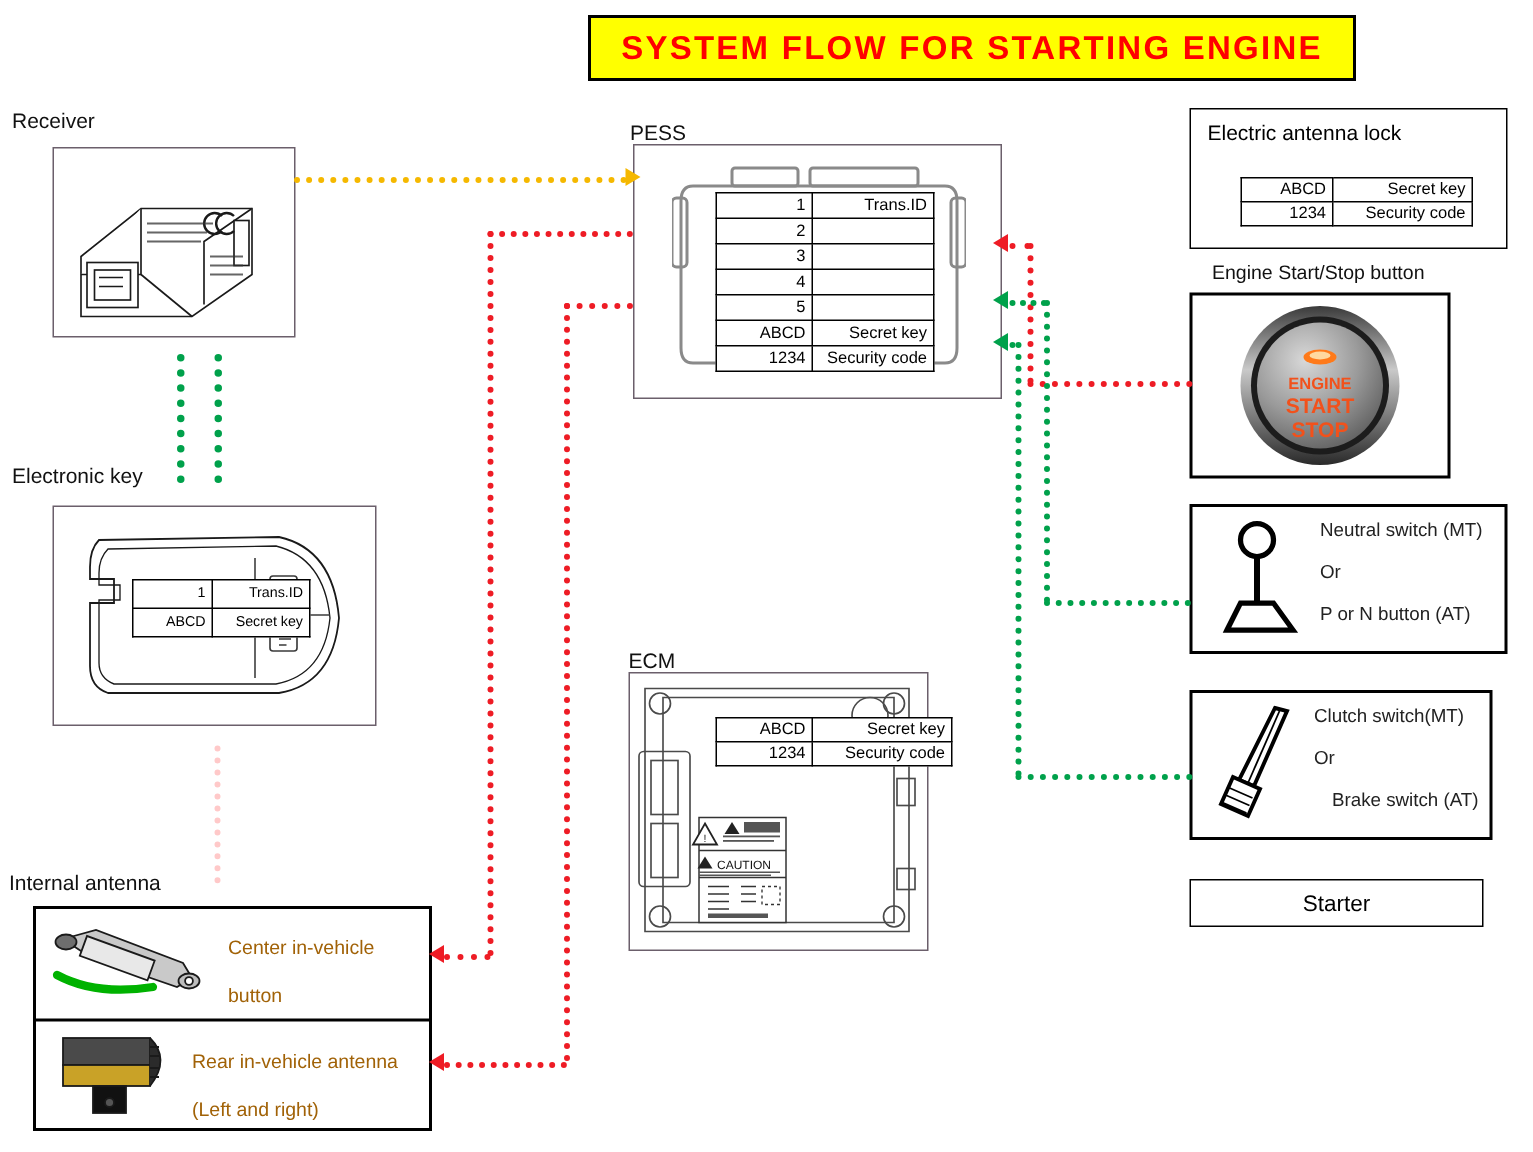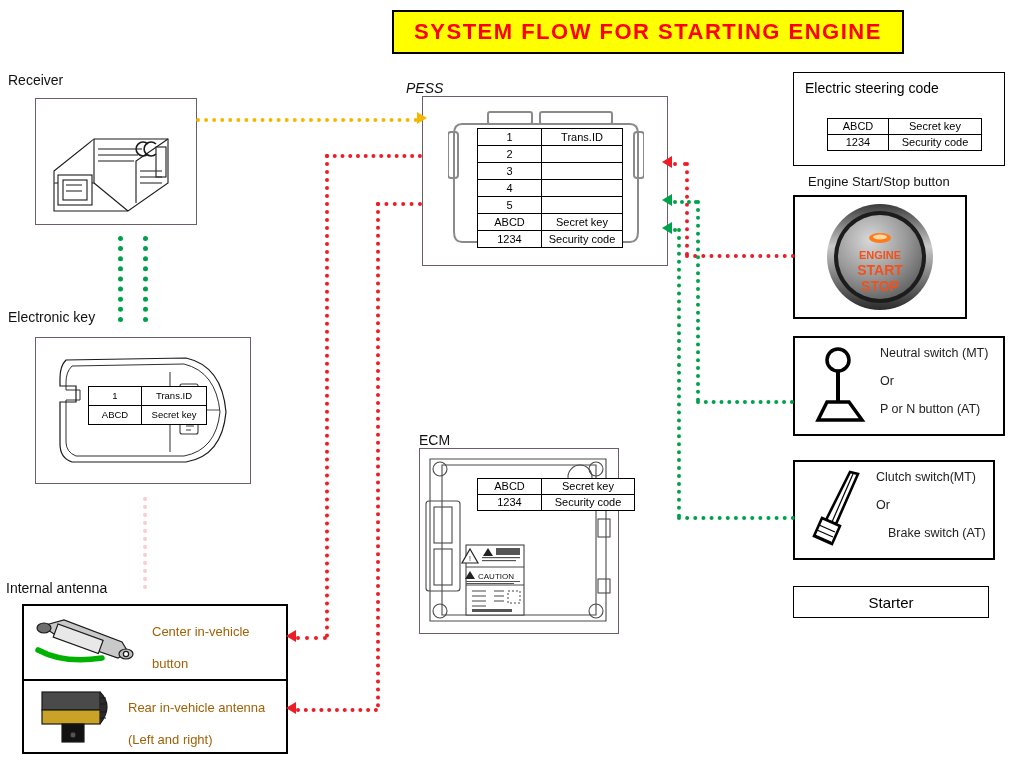--- a/index.html
+++ b/index.html
@@ -10,21 +10,21 @@
   .box{position:absolute;border:2px solid #000;background:#fff;box-sizing:border-box;}
   .thinbox{position:absolute;border:1px solid #6b5f6b;background:#fff;box-sizing:border-box;}
 
   
   #title-banner{left:392px;top:10px;width:512px;height:44px;background:#ffff00;
      border:2px solid #000;box-sizing:border-box;display:flex;align-items:center;justify-content:center;}
   #title-banner span{color:#ff0000;font-size:22px;font-weight:bold;letter-spacing:1.5px;}
 
   
   table.dt{border-collapse:collapse;background:#fff;}
-  table.dt td{border:1px solid #000;font-size:11px;text-align:center;
+  table.dt td{border:1px solid #000;font-size:11px;text-align:right;
      padding:0 4px;height:15px;line-height:15px;white-space:nowrap;}
 
   
   #pess-box{left:422px;top:96px;width:246px;height:170px;border:1.5px solid #6b5f6b;}
   #pess-unit{position:absolute;left:448px;top:110px;width:196px;height:148px;}
   #pess-table{position:absolute;left:477px;top:128px;}
   #pess-table td{height:16px;line-height:16px;}
   #pess-table td.c1{width:55px;}
   #pess-table td.c2{width:72px;}
 
@@ -178,21 +178,21 @@
       <path d="M64 6 q14 14 0 32" fill="#2b2b2b"></path>
       <rect x="26" y="38" width="22" height="18" fill="#111"></rect>
       <circle cx="37" cy="49" r="3" fill="#555"></circle>
       <path d="M64 12 h6 M64 18 h6 M64 26 h6 M64 32 h6" fill="none"></path>
     </g>
   </svg>
 </div>
 <div class="anttext" style="left:128px;top:700px;">Rear in-vehicle antenna</div>
 <div class="anttext" style="left:128px;top:732px;">(Left and right)</div>
 
-<div class="abs lbl" style="left:406px;top:80px;font-style:italic;">PESS</div>
+<div class="abs lbl" style="left:420px;top:80px;">PESS</div>
 <div id="pess-box" class="thinbox"></div>
 
 <div id="pess-unit">
   <svg width="196" height="148" viewBox="0 0 196 148">
     <g fill="none" stroke="#8a8a8a" stroke-width="2">
       <path d="M14 14 L182 14 Q190 14 190 24 L190 122 Q190 132 182 132 L14 132 Q6 132 6 122 L6 24 Q6 14 14 14 Z"></path>
       <rect x="40" y="2" width="44" height="12" rx="2"></rect>
       <rect x="92" y="2" width="72" height="12" rx="2"></rect>
       <rect x="0" y="22" width="10" height="46" rx="3"></rect>
       <rect x="186" y="22" width="10" height="46" rx="3"></rect>
@@ -285,21 +285,21 @@
         <td class="c2">Secret key</td>
       </tr>
   <tr>
         <td class="c1">1234</td>
         <td class="c2">Security code</td>
       </tr>
 </tbody>
   </table>
 
 <div id="esl-box" class="box"></div>
-<div id="esl-title">Electric steering code</div>
+<div id="esl-title">Electric antenna lock</div>
 <table class="dt" id="esl-table">
   <tbody>
       <tr>
         <td class="c1">ABCD</td>
         <td class="c2">Secret key</td>
       </tr>
   <tr>
         <td class="c1">1234</td>
         <td class="c2">Security code</td>
       </tr>

